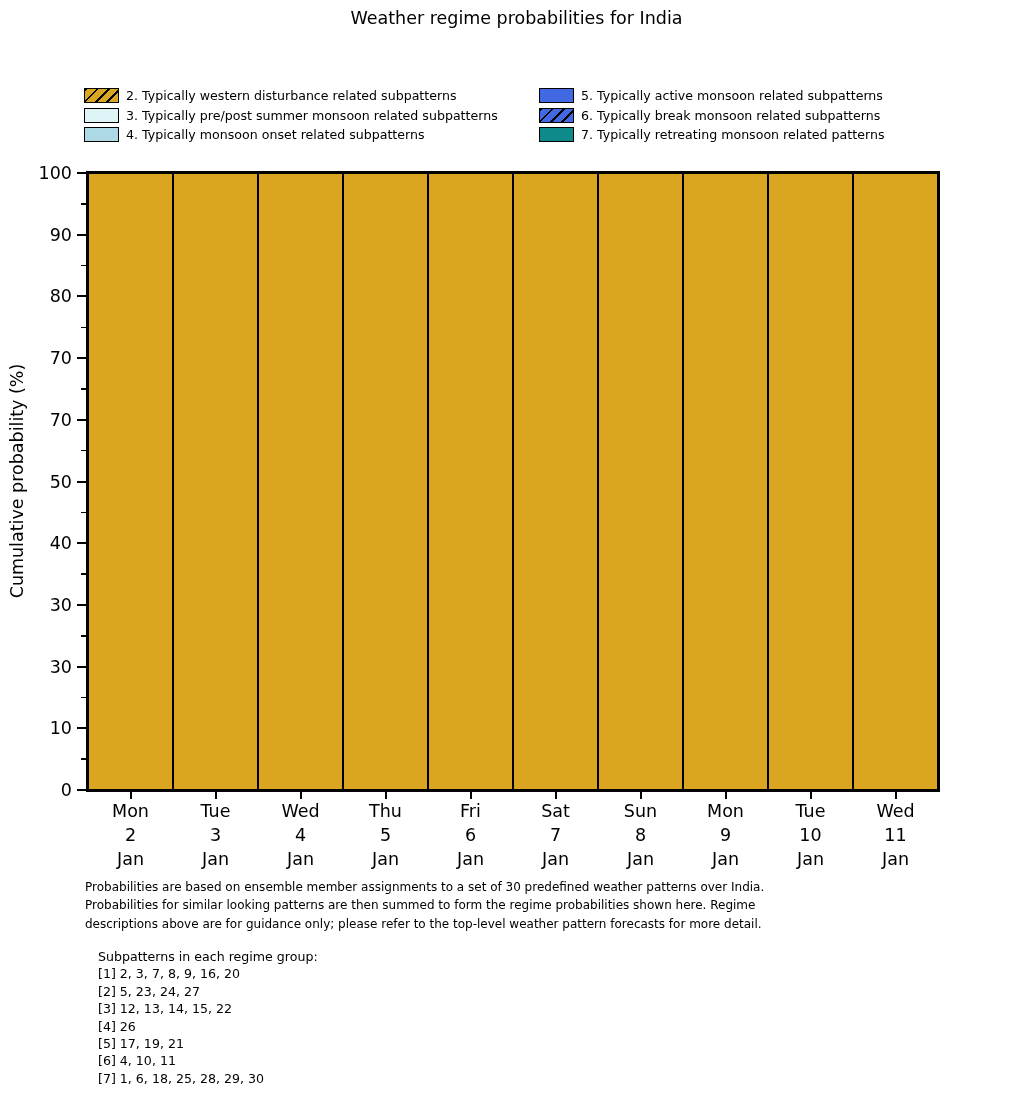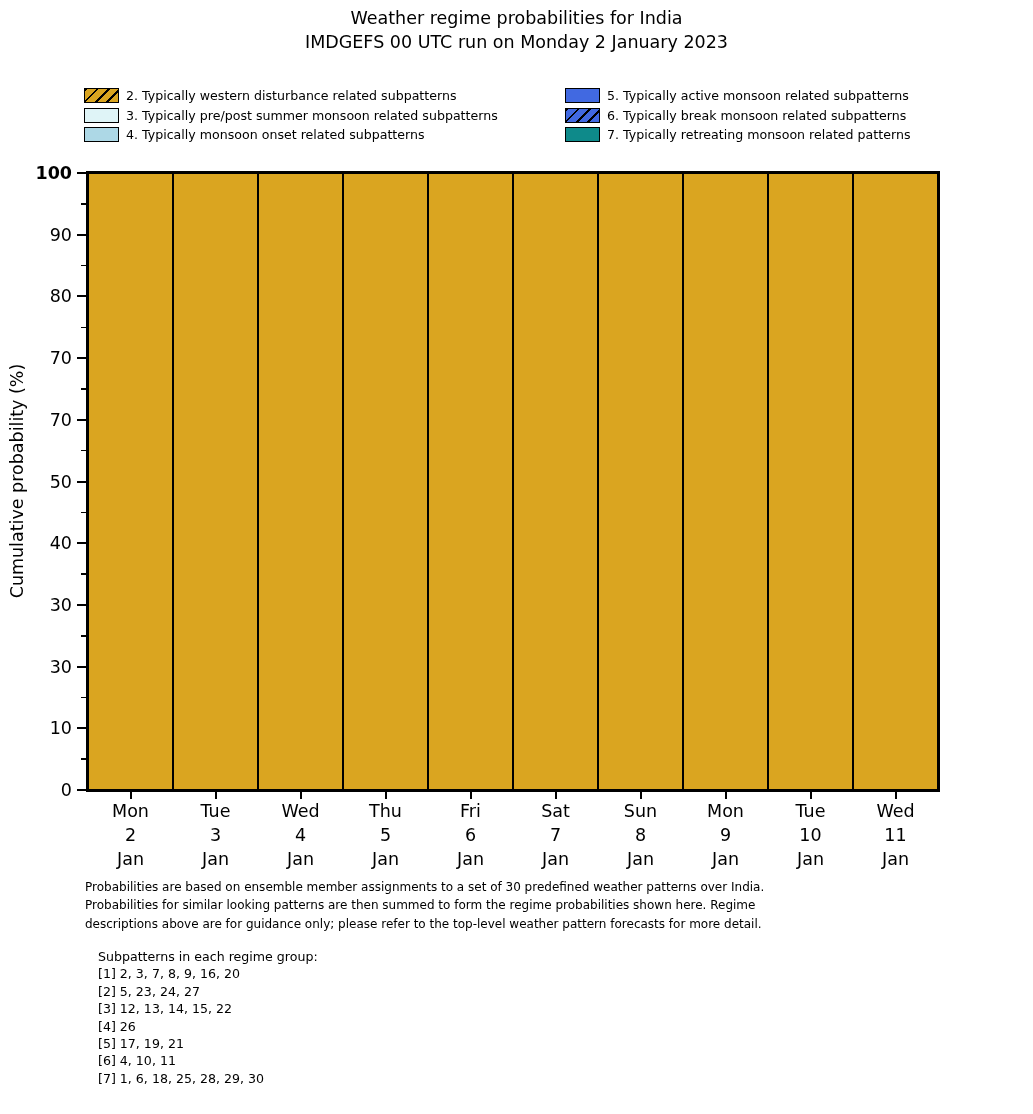--- a/index.html
+++ b/index.html
@@ -5,21 +5,21 @@
   html,body{margin:0;padding:0;background:#fff;}
   .fig{position:relative;width:1033px;height:1114px;background:#ffffff;
        font-family:"DejaVu Sans","Liberation Sans",sans-serif;color:#000;overflow:hidden;padding-left:22px;}
 
   .title-block{position:absolute;top:7px;left:0;width:1033px;text-align:center;
                font-size:17.5px;line-height:23.5px;}
 
   .legend{position:absolute;left:84px;top:86px;}
   .legend-col{position:absolute;top:0;}
   .legend-col0{left:0;}
-  .legend-col1{left:481px;}
+  .legend-col1{left:455px;}
   .legend-row{display:flex;align-items:center;height:19.6px;}
   .swatch{width:33px;height:13px;border:1.2px solid #000;margin-right:7px;flex:0 0 auto;}
   .swatch.hatched{background-image:repeating-linear-gradient(135deg,#000 0 1.7px,transparent 1.7px 8px);}
   .legend-label{font-size:12.6px;white-space:nowrap;}
 
   .ylabel{position:absolute;left:17px;top:481px;transform:translate(-50%,-50%) rotate(-90deg);
           font-size:17.5px;white-space:nowrap;}
 
   .plot{position:absolute;left:88px;top:173px;width:850px;height:617px;}
   .spine{position:absolute;background:#000;}
@@ -41,21 +41,20 @@
   .footer{position:absolute;left:85px;top:878px;font-size:12px;line-height:18.3px;}
   .subpatterns{position:absolute;left:85px;top:948px;font-size:12.6px;line-height:17.4px;margin-left:13px;}
 </style>
 </head>
 <body>
 
 <div class="fig">
 
   <div class="title-block">
     <div>Weather regime probabilities for India</div>
-    <div>IMDGEFS 00 UTC run on Monday 2 January 2023</div>
   </div>
 
   <div class="legend">
     <div class="legend-col legend-col0" id="legend-col-0">
         <div class="legend-row">
           <div class="swatch hatched" style="background-color: rgb(218, 165, 32);"></div>
           <div class="legend-label">2. Typically western disturbance related subpatterns</div>
         </div>
         <div class="legend-row">
           <div class="swatch" style="background-color: rgb(223, 244, 247);"></div>
@@ -136,21 +135,21 @@
         <div class="ytick-label" style="top: 297.5px;">50</div>
         <div class="ytick-major" style="top: 245.8px;"></div>
         <div class="ytick-label" style="top: 235.8px;">70</div>
         <div class="ytick-major" style="top: 184.1px;"></div>
         <div class="ytick-label" style="top: 174.1px;">70</div>
         <div class="ytick-major" style="top: 122.4px;"></div>
         <div class="ytick-label" style="top: 112.4px;">80</div>
         <div class="ytick-major" style="top: 60.7px;"></div>
         <div class="ytick-label" style="top: 50.7px;">90</div>
         <div class="ytick-major" style="top: -1px;"></div>
-        <div class="ytick-label" style="top: -11px; font-weight: bold;">100</div>
+        <div class="ytick-label" style="top: -11px;">100</div>
         <div class="ytick-minor" style="top: 585.4px;"></div>
         <div class="ytick-minor" style="top: 523.7px;"></div>
         <div class="ytick-minor" style="top: 462px;"></div>
         <div class="ytick-minor" style="top: 400.3px;"></div>
         <div class="ytick-minor" style="top: 338.6px;"></div>
         <div class="ytick-minor" style="top: 276.9px;"></div>
         <div class="ytick-minor" style="top: 215.2px;"></div>
         <div class="ytick-minor" style="top: 153.5px;"></div>
         <div class="ytick-minor" style="top: 91.8px;"></div>
         <div class="ytick-minor" style="top: 30.1px;"></div>

